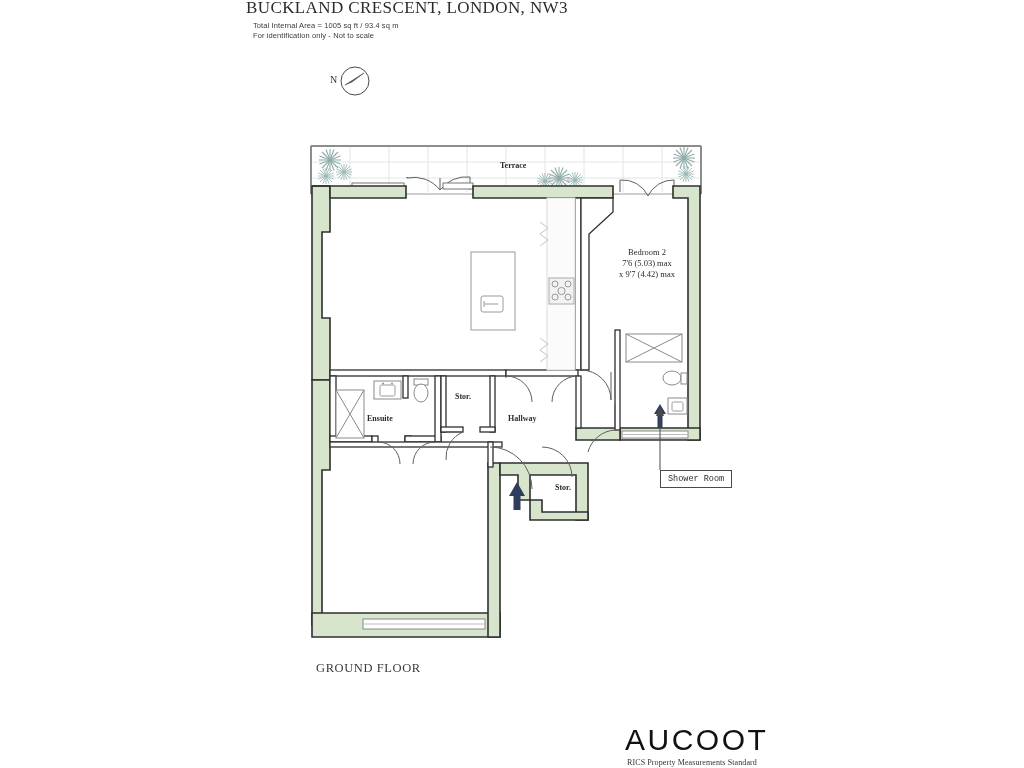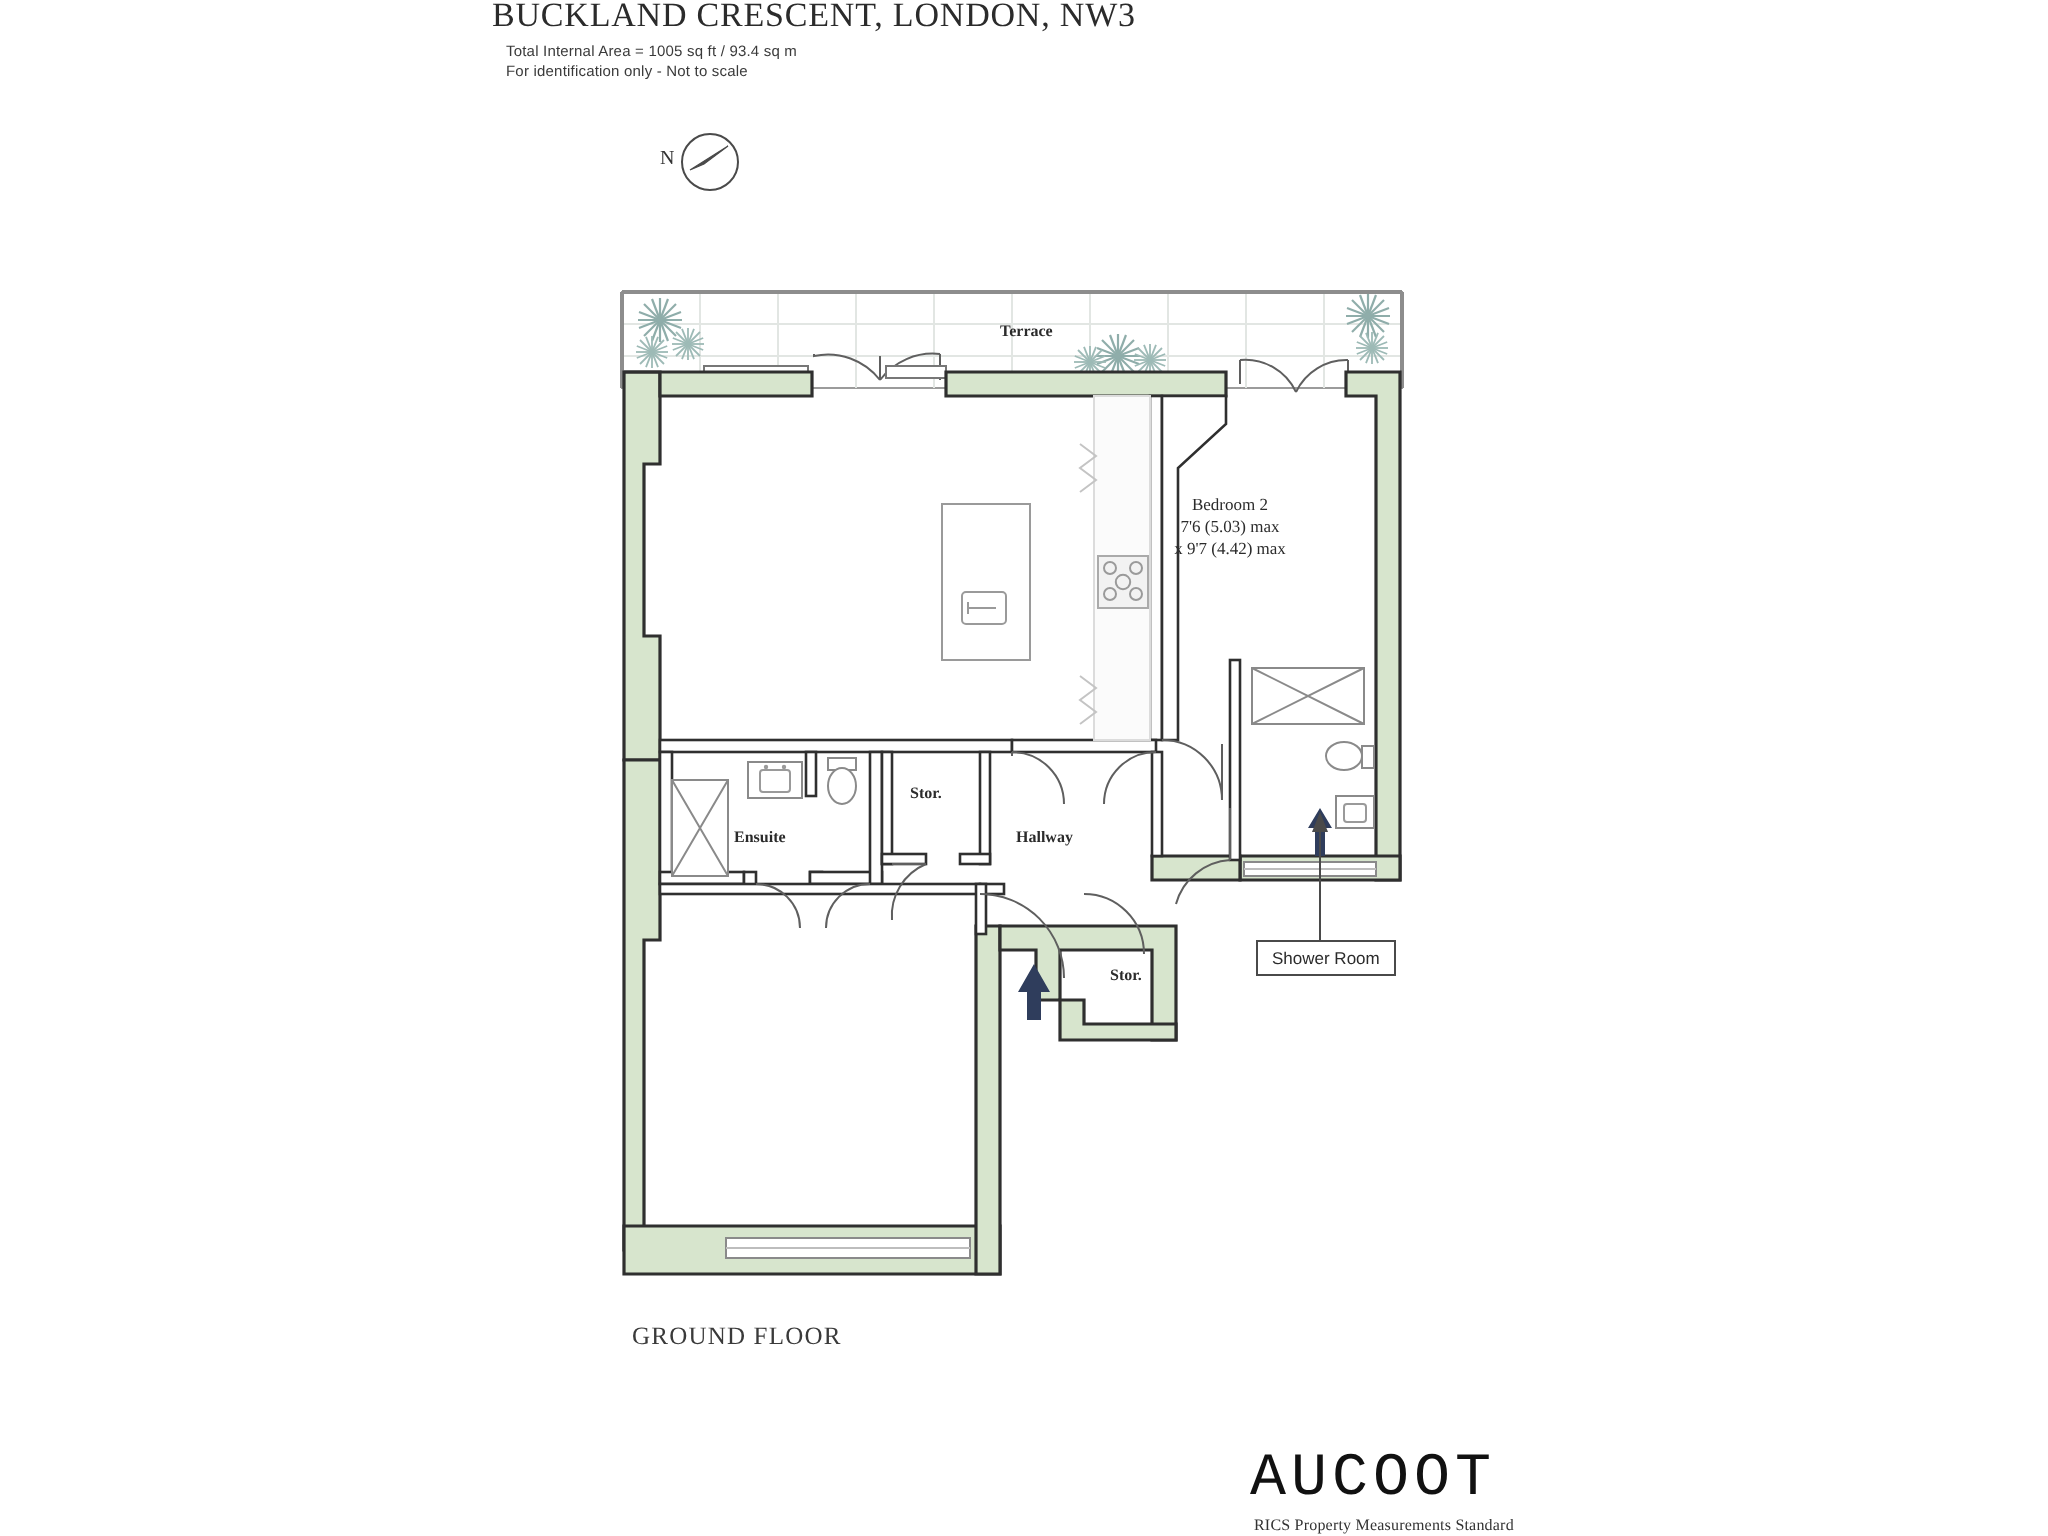--- a/index.html
+++ b/index.html
@@ -41,34 +41,34 @@
   .rlabel .l3{font-size:8.5px;display:block;}
   .rlabel .l4{font-size:8.5px;display:block;}
 
   .smalllabel{
     position:absolute;font-family:"Liberation Serif", serif;
     font-size:8px;color:#2b2b2b;white-space:nowrap;font-weight:bold;
   }
 
   .callout{
     position:absolute;border:1px solid #4a4a4a;background:#fff;
-    font-family:Liberation Sans, sans-serif;font-size:8.5px;color:#2b2b2b;
-    padding:3px 7px;white-space:nowrap;
+    font-family:Liberation Mono, monospace;font-size:8.5px;color:#2b2b2b;
+    padding:3px 7px;white-space:nowrap;margin-left:32px;
   }
 
   .floorlabel{
     position:absolute;left:316px;top:661px;
     font-family:"Liberation Serif", serif;font-size:12.5px;
     letter-spacing:.6px;color:#3a3a3a;white-space:nowrap;
   }
 
   
   .brand{
     position:absolute;left:625px;top:723px;
-    font-family:Liberation Mono, monospace;
+    font-family:Liberation Sans, sans-serif;
     font-size:30px;letter-spacing:2.5px;color:#111;white-space:nowrap;
   }
   .brandsub{
     position:absolute;left:627px;top:758px;
     font-family:"Liberation Serif", serif;
     font-size:8px;color:#333;letter-spacing:.1px;white-space:nowrap;
   }
   svg{display:block;}
 </style>
 </head>
@@ -318,21 +318,21 @@
     <g>
       <line x1="660" y1="470" x2="660" y2="412" stroke="#4a4a4a" stroke-width="1"></line>
       <path d="M660 406 L664 416 L656 416 Z" fill="#4a4a4a"></path>
     </g>
 
   </svg>
 
   <div class="smalllabel" style="left:500px;top:161px;">Terrace</div>
 
 
-  <div class="rlabel" style="left:560px;top:247px;width:110px;">
+  <div class="rlabel" style="left:592px;top:247px;width:110px;">
     <span class="l1">Bedroom 2</span>
     <span class="l3">7'6 (5.03) max</span>
     <span class="l4">x 9'7 (4.42) max</span>
   </div>
 
 
   <div class="smalllabel" style="left:367px;top:414px;">Ensuite</div>
 
   <div class="smalllabel" style="left:455px;top:392px;">Stor.</div>
 

